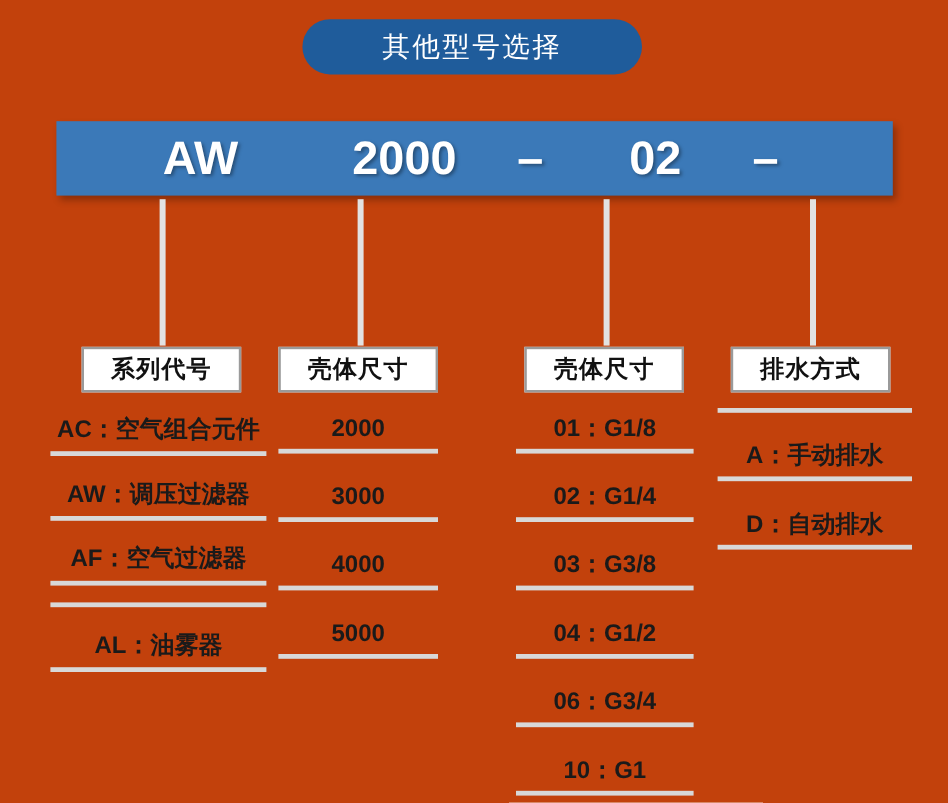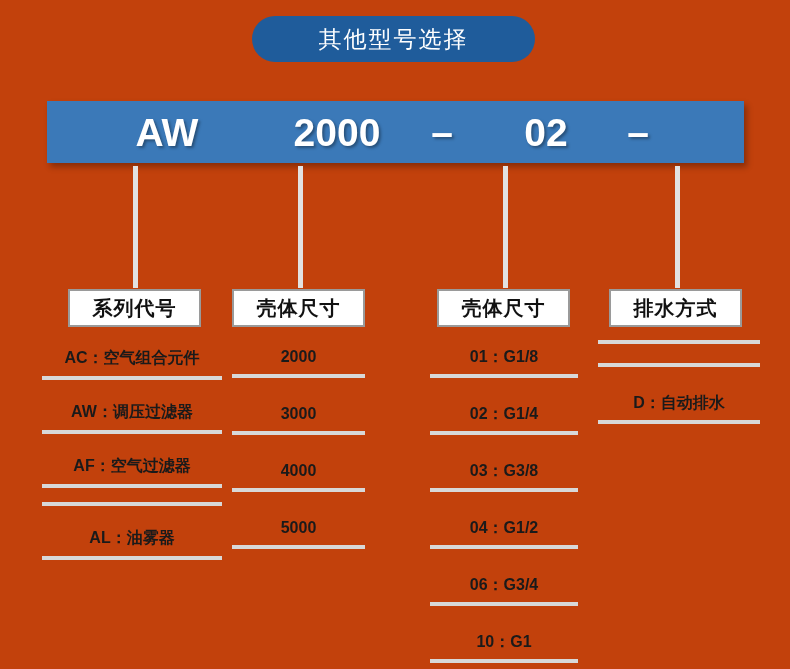--- a/index.html
+++ b/index.html
@@ -119,21 +119,21 @@
   .col-3 { left: 430px; width: 148px; }
   .col-4 { left: 598px; width: 162px; }
 
   .opt-row {
     position: relative;
     display: flex;
     align-items: center;
     justify-content: center;
   }
   .opt-row .opt-text {
-    font-size: 16px;
+    font-size: 20px;
     font-weight: 600;
     color: #1a1a1a;
     line-height: 1;
     white-space: nowrap;
   }
   .divider {
     height: 4px;
     background: #d8d8d8;
   }
 
@@ -260,20 +260,23 @@
     <div class="gap"></div>
     <div class="opt-row">
         <span class="opt-text">10：G1</span>
       </div>
     <div class="divider"></div>
   </div>
 
   <div class="col col-4">
     <div class="divider"></div>
     <div class="gap"></div>
+    <div class="opt-row">
+        <span class="opt-text">A：手动排水</span>
+      </div>
     <div class="divider"></div>
     <div class="gap"></div>
     <div class="opt-row">
         <span class="opt-text">D：自动排水</span>
       </div>
     <div class="divider"></div>
   </div>
 
 </div>
 

